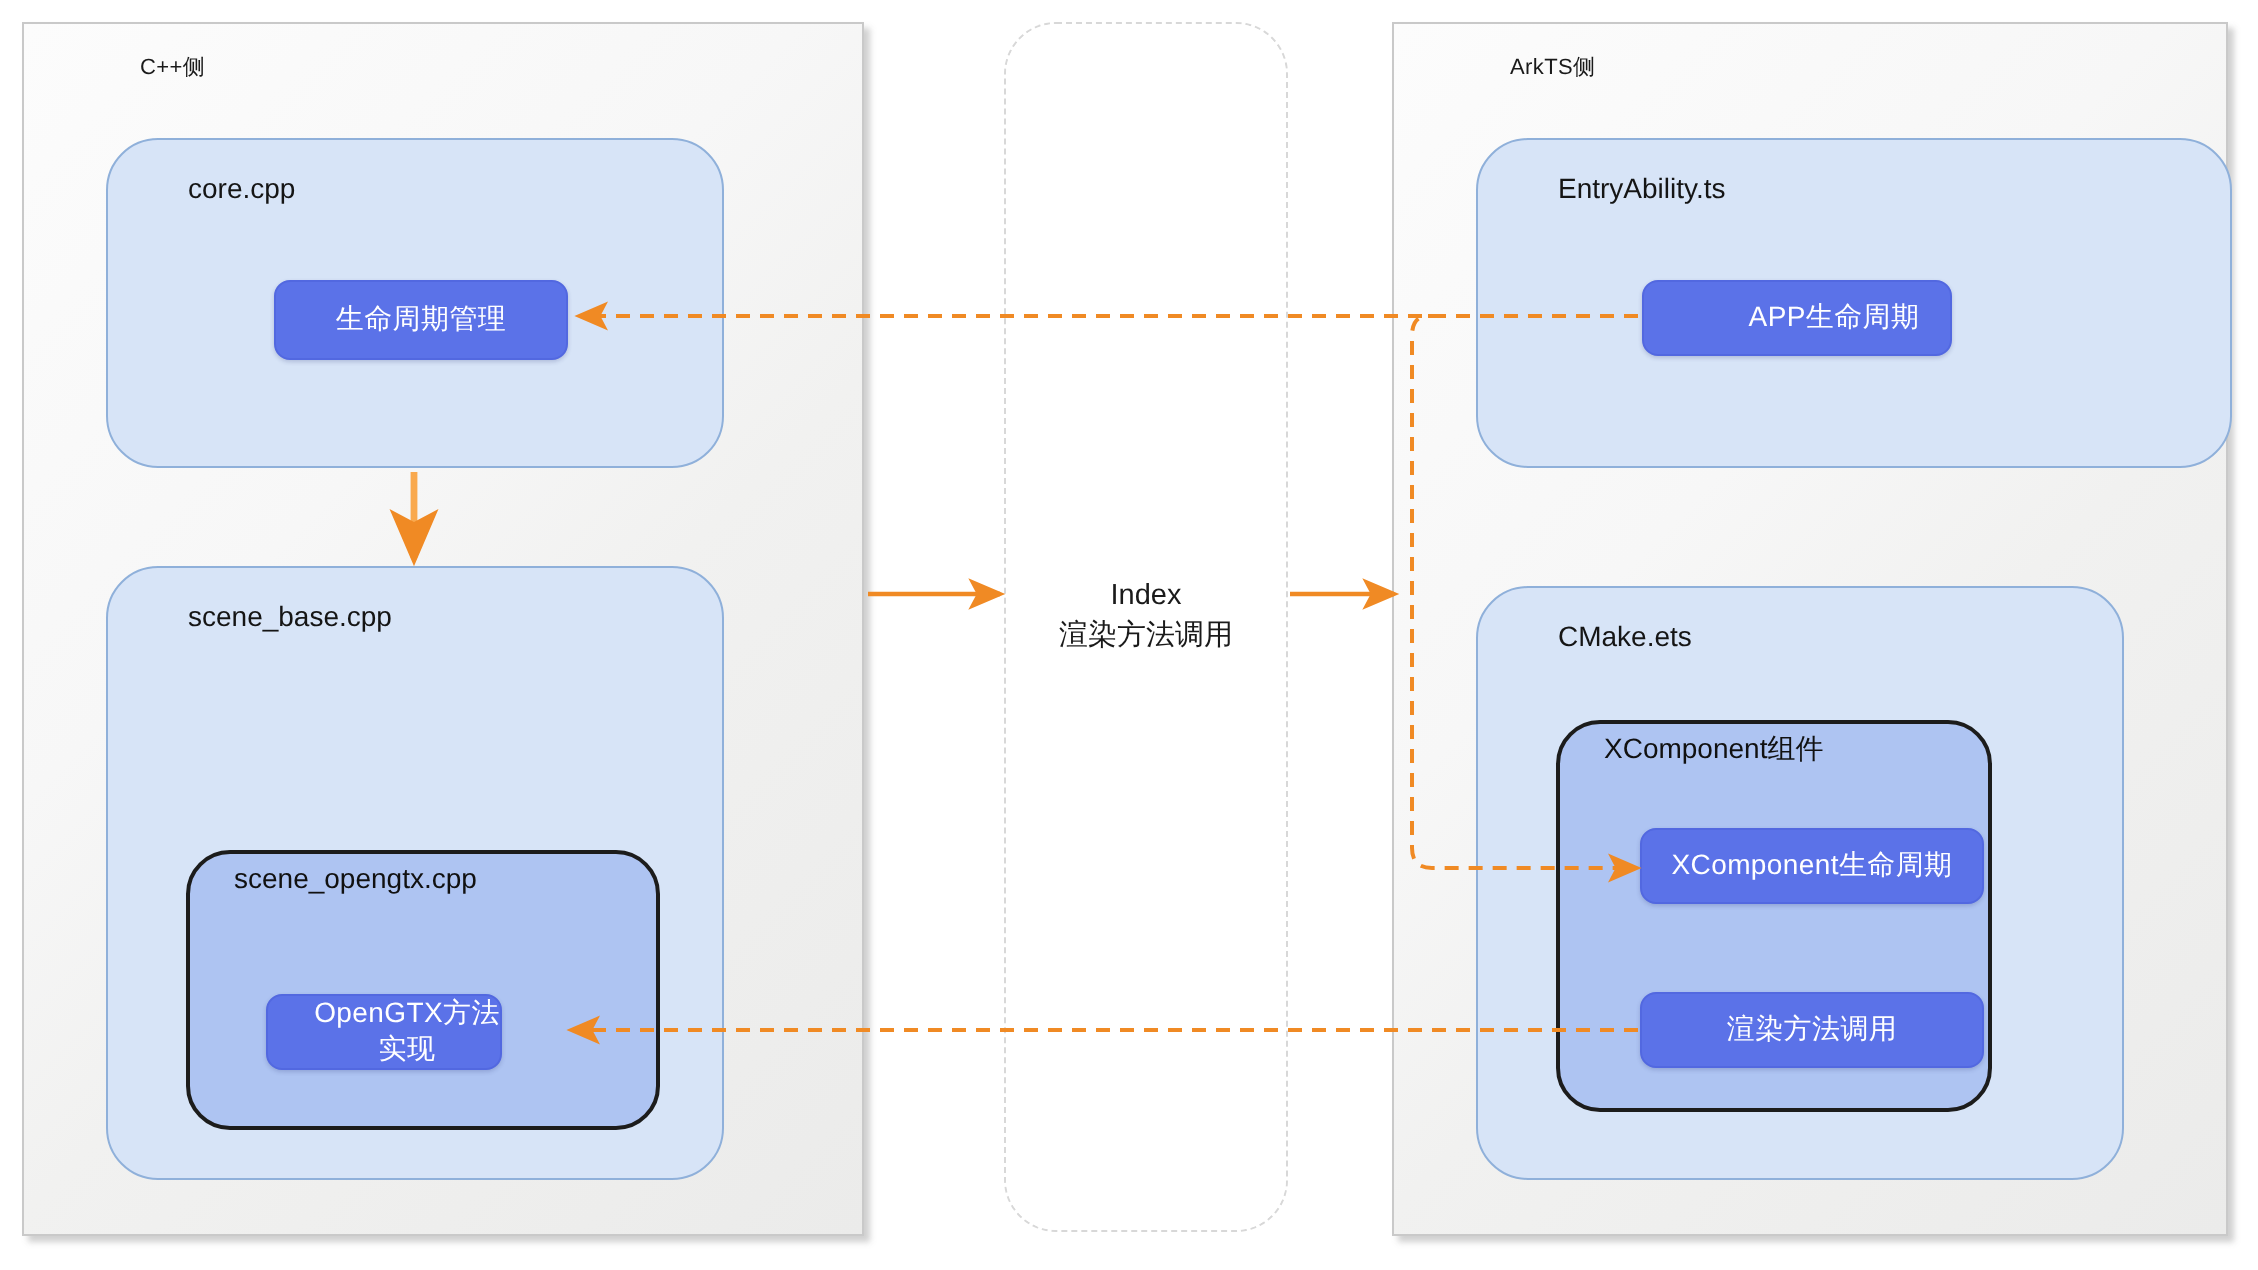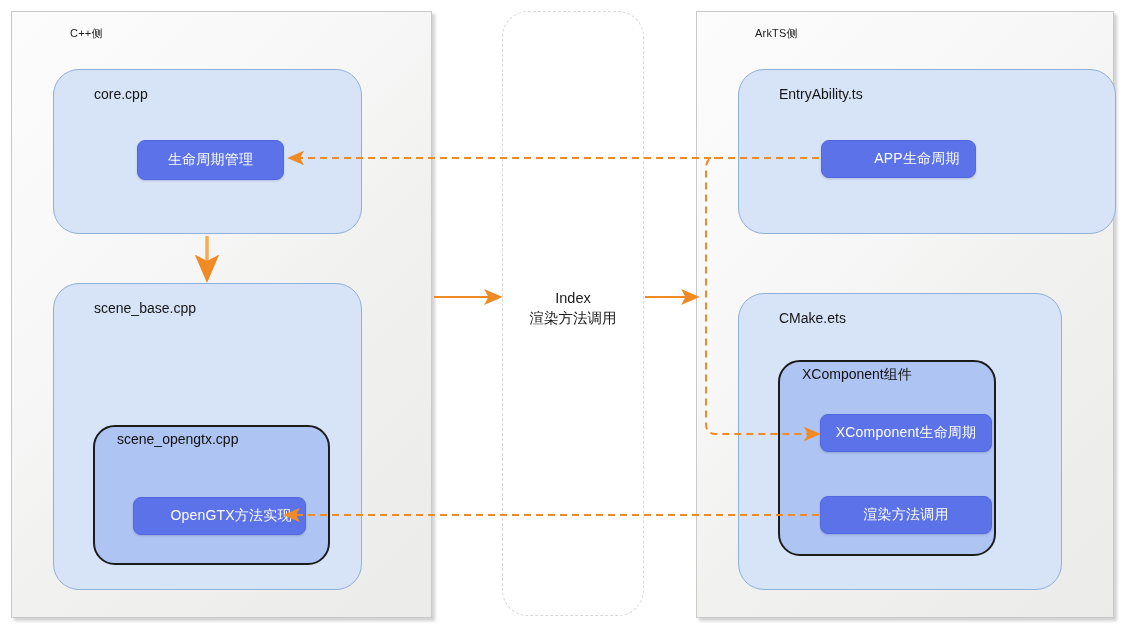--- a/index.html
+++ b/index.html
@@ -131,21 +131,21 @@
   </div>
   <div class="chip" style="left:137px; top:140px; width:147px; height:40px;">生命周期管理</div>
 
   <div class="filebox" style="left:53px; top:283px; width:309px; height:307px;">
     <div class="filebox-title">scene_base.cpp</div>
   </div>
 
   <div class="compbox" style="left:93px; top:425px; width:237px; height:140px;">
     <div class="compbox-title">scene_opengtx.cpp</div>
   </div>
-  <div class="chip" style="left:133px; top:497px; width:173px; height:38px;padding-left:23px;">OpenGTX方法实现</div>
+  <div class="chip" style="left:133px; top:497px; width:118px; height:38px;padding-left:23px;">OpenGTX方法实现</div>
 
   <div class="dashed-panel" style="left:502px; top:11px; width:142px; height:605px;"></div>
   <div class="cmake-label" style="left:502px; top:288px; width:142px;">
     <div>Index</div>
     <div>渲染方法调用</div>
   </div>
 
   <div class="panel" style="left:696px; top:11px; width:418px; height:607px;">
     <div class="panel-title">ArkTS侧</div>
   </div>

